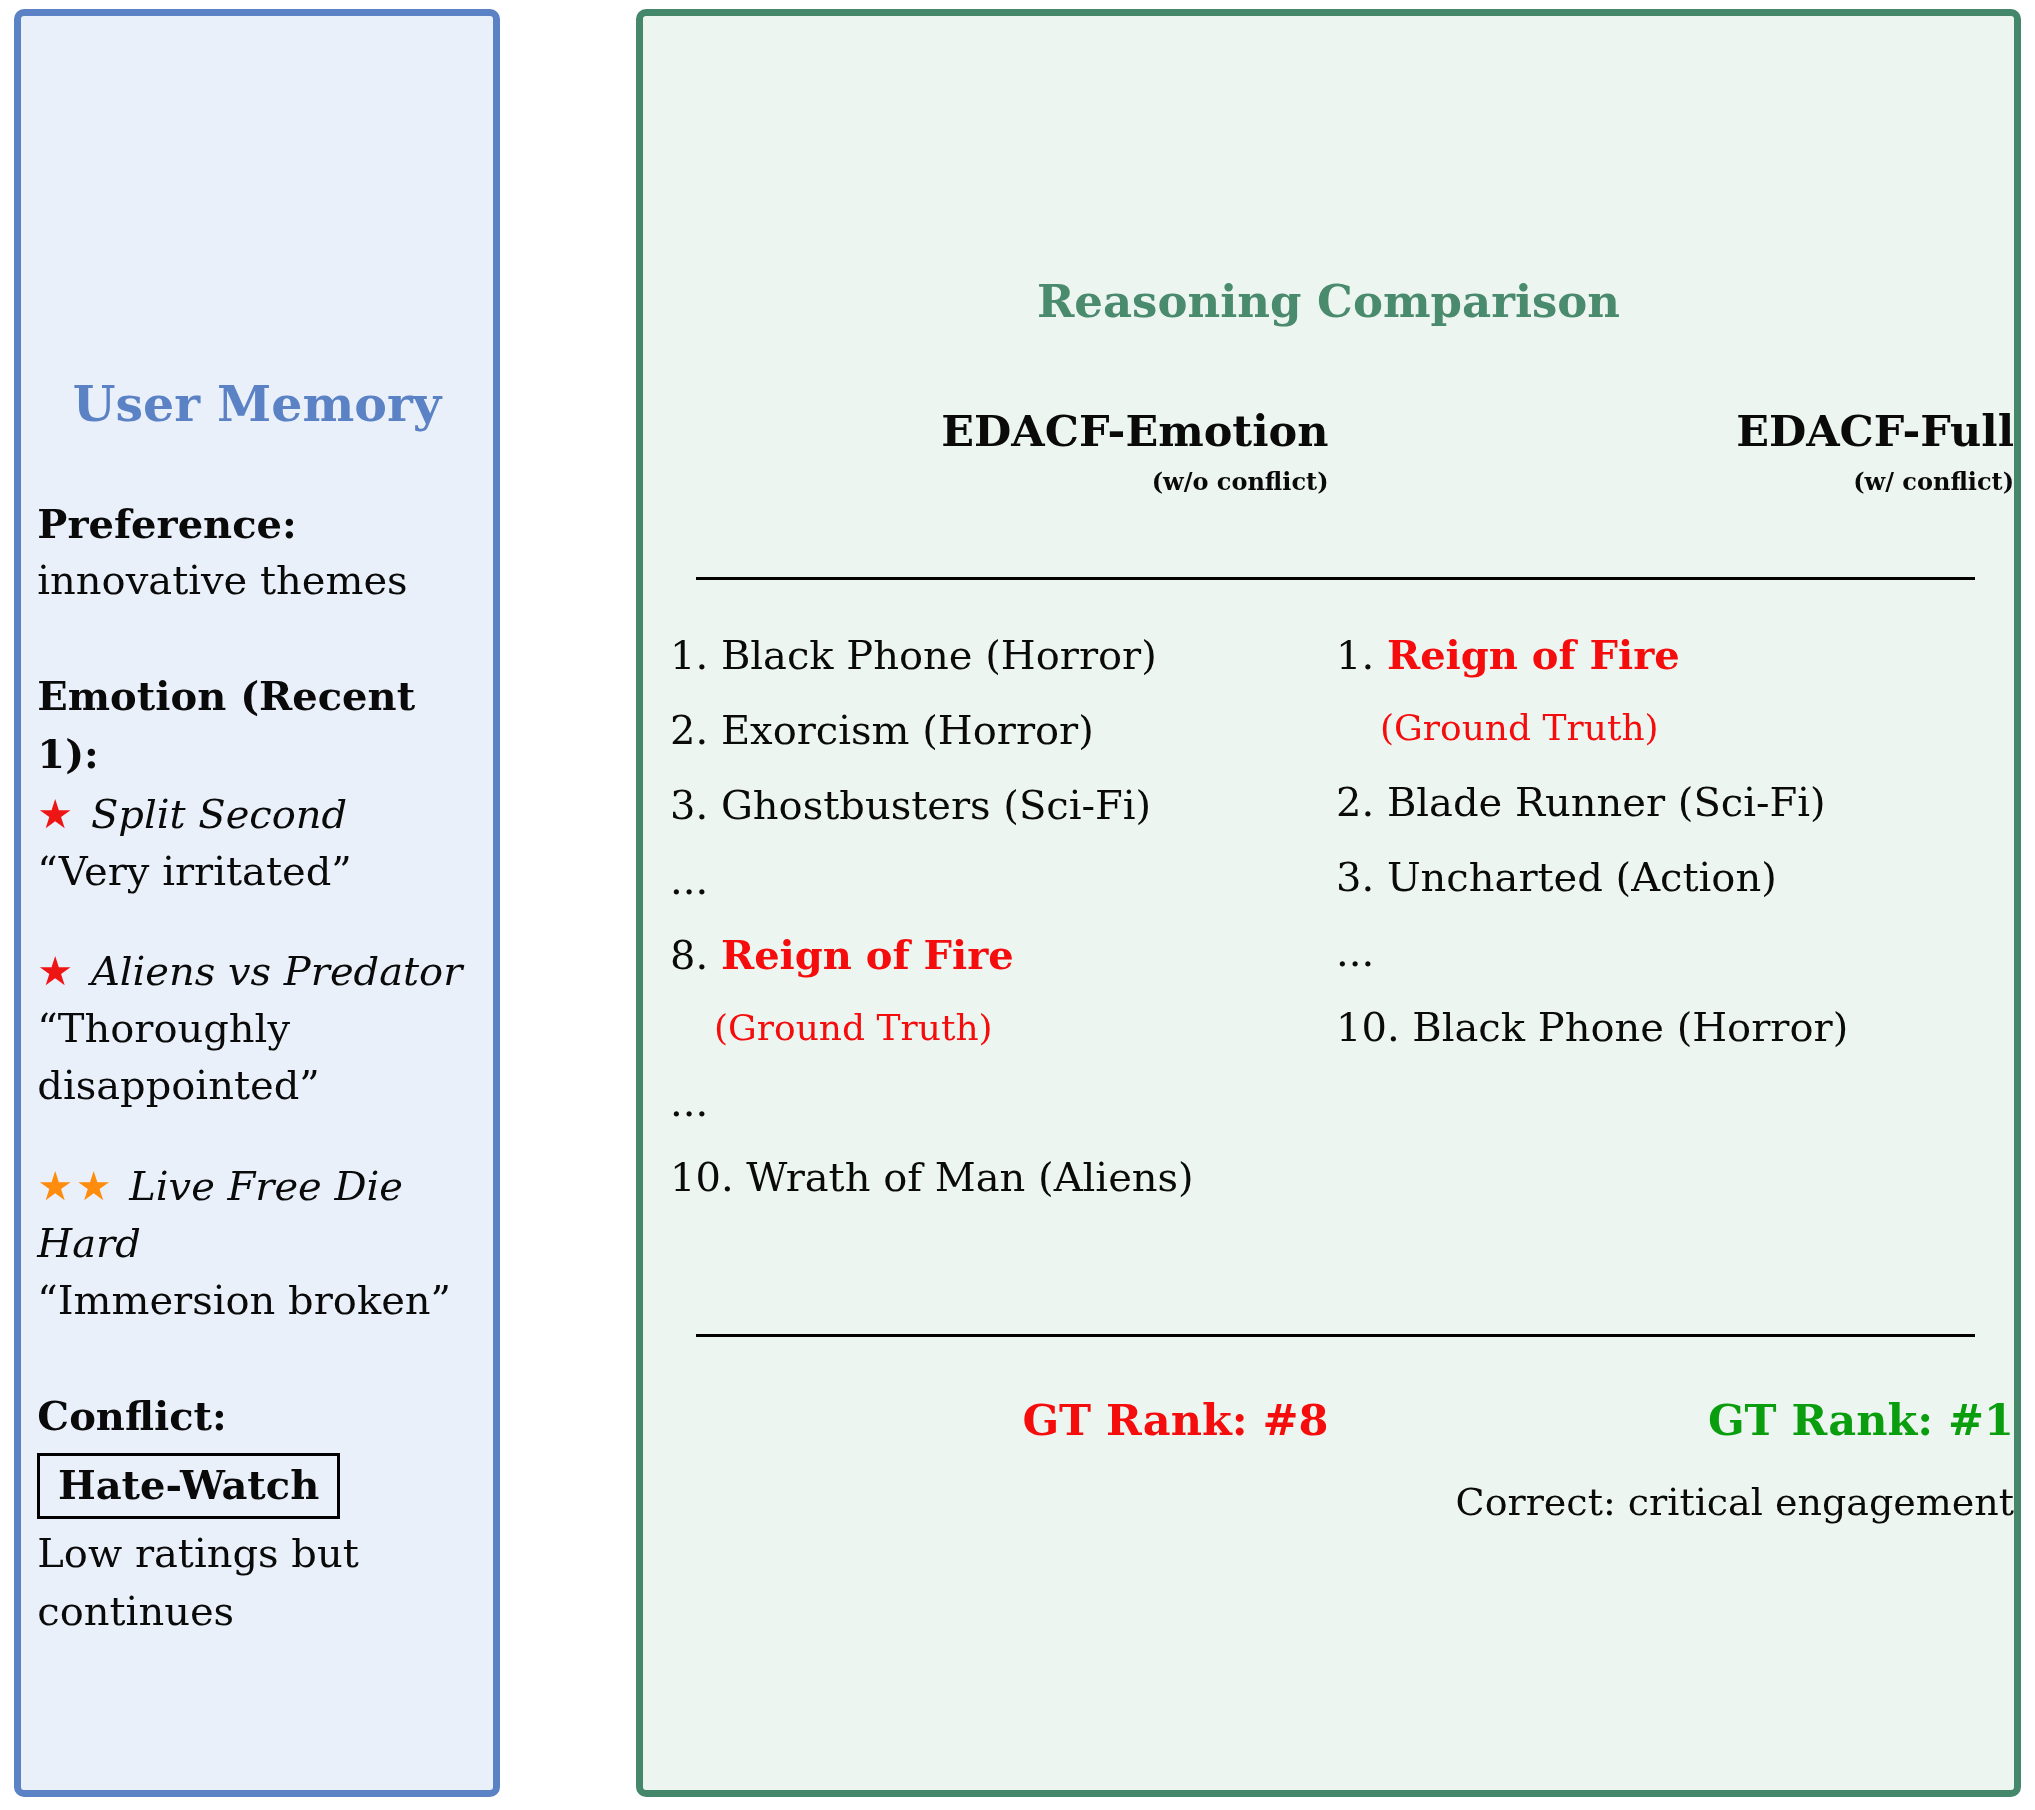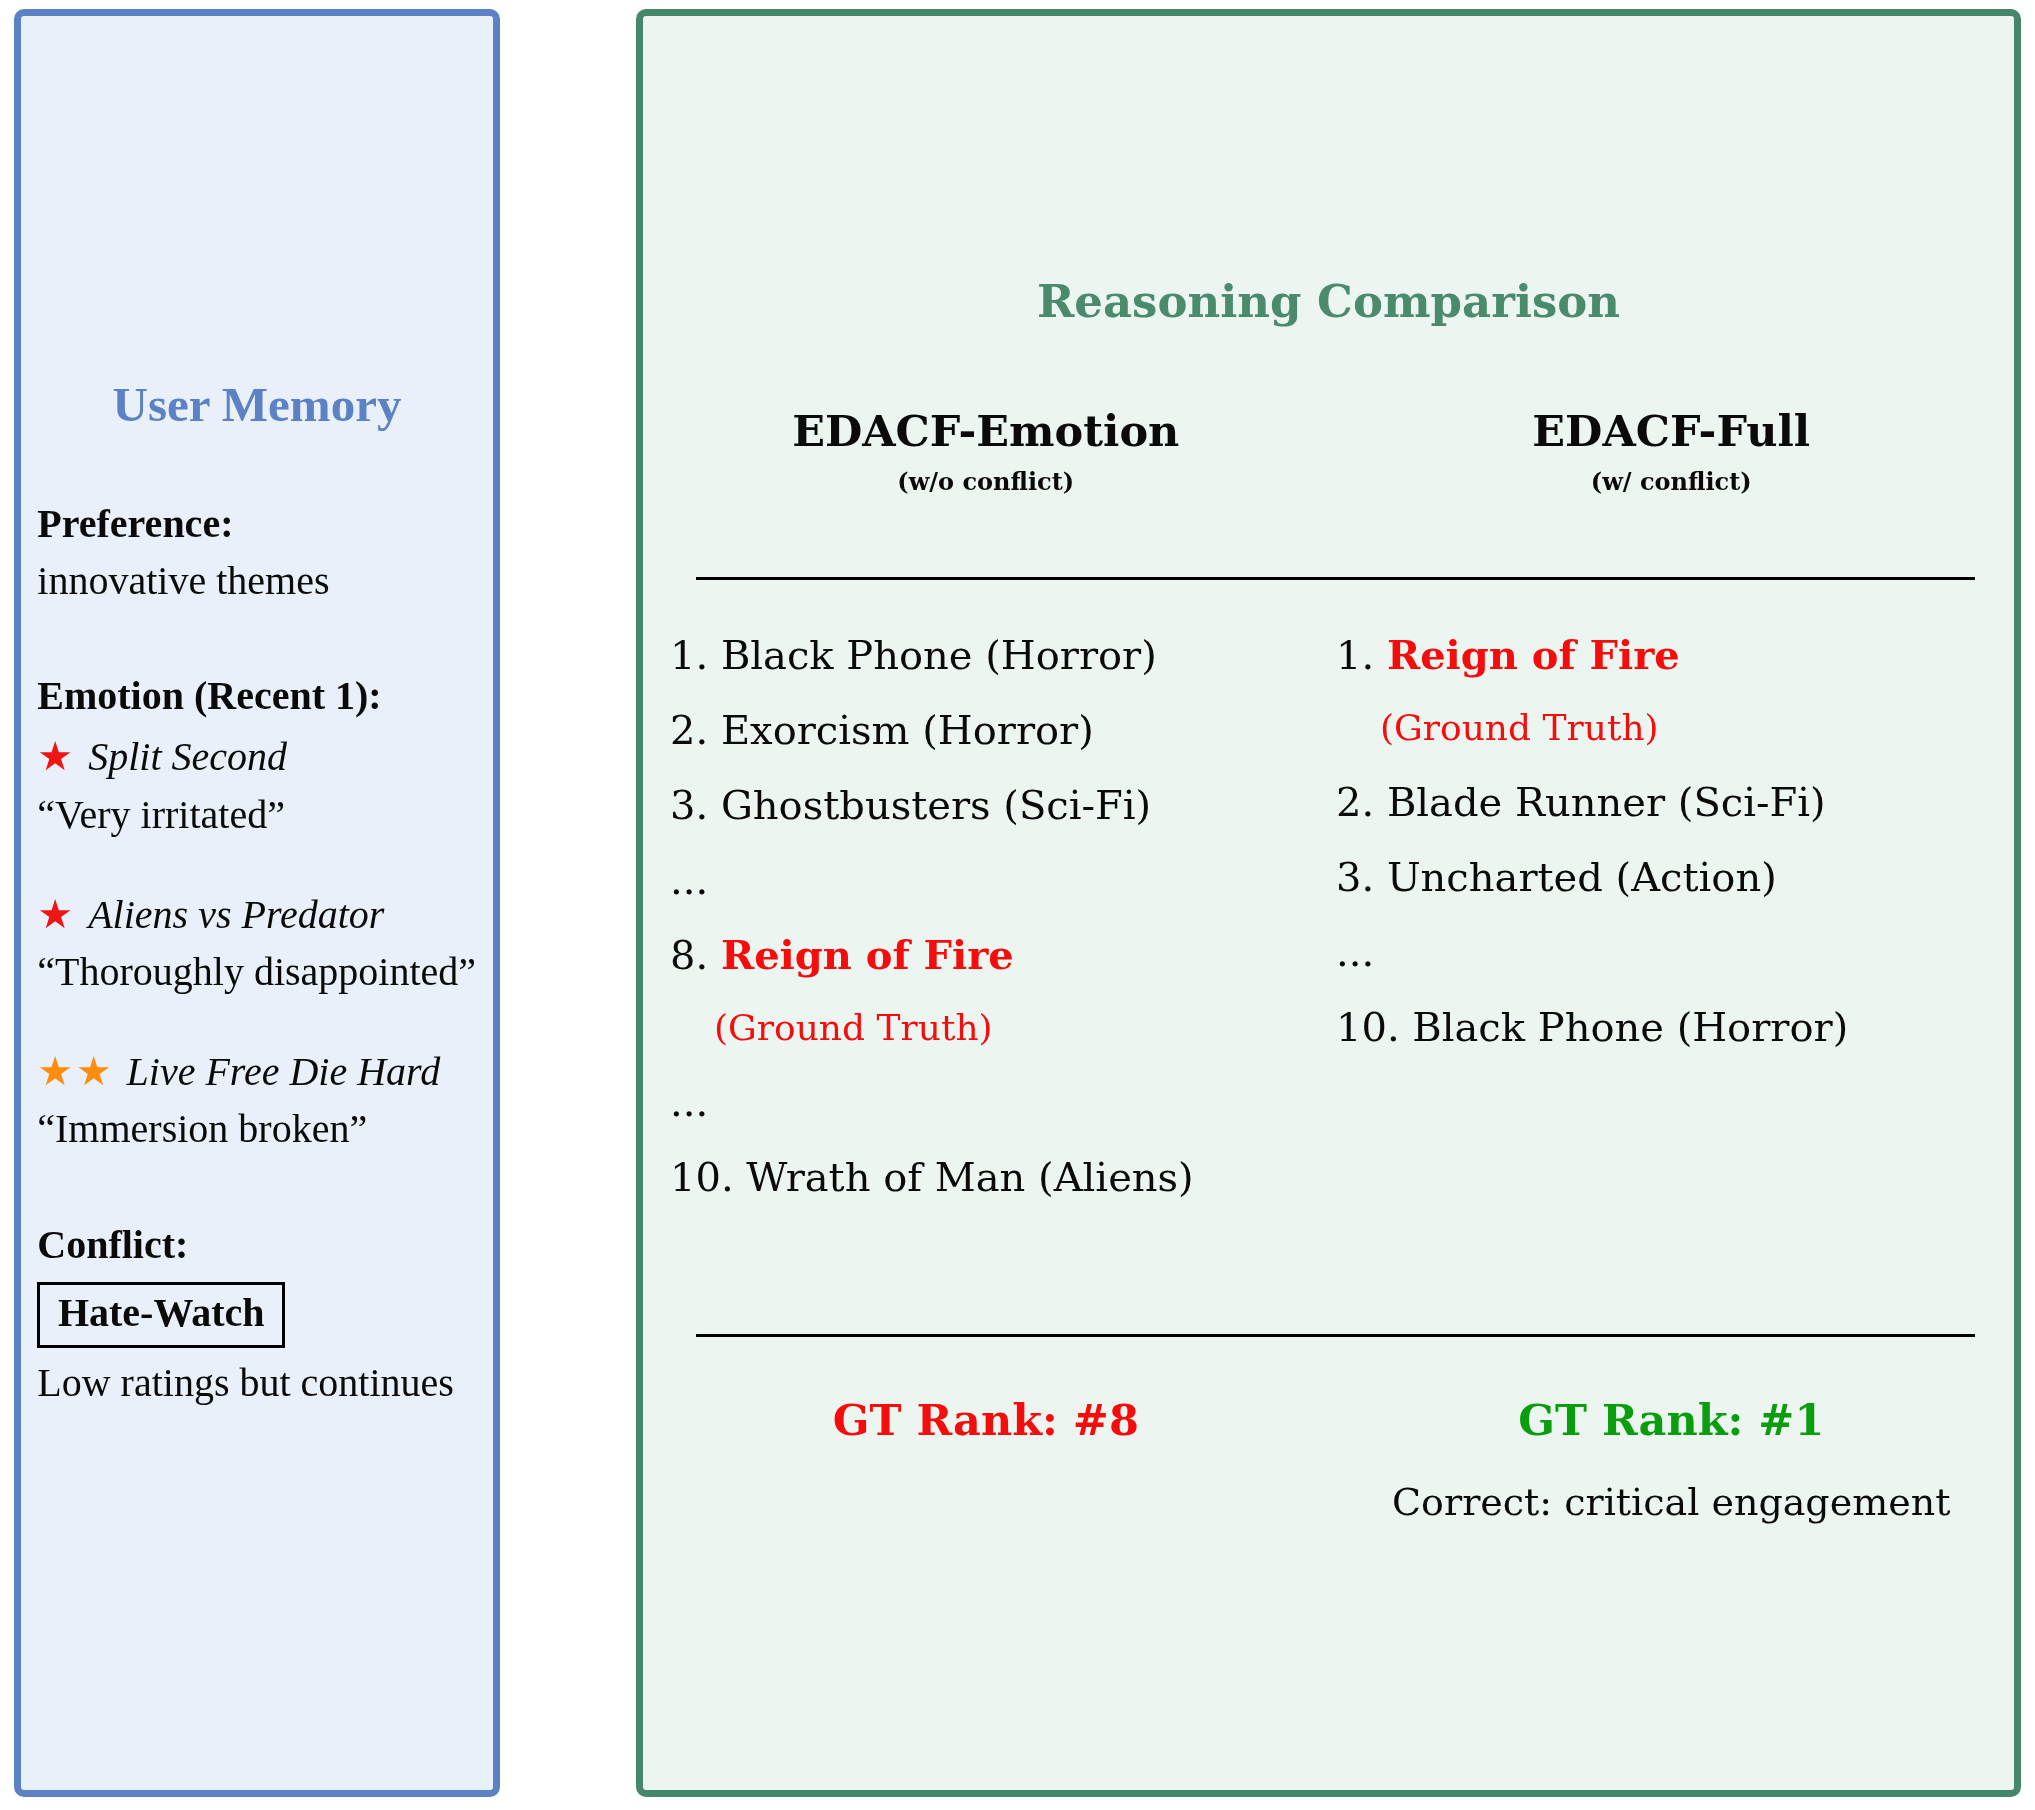--- a/index.html
+++ b/index.html
@@ -17,21 +17,20 @@
     top: 8.8px;
     height: 1788px;
     box-sizing: border-box;
     border-radius: 10px;
   }
   .panel-left {
     left: 14px;
     width: 486px;
     border: 7.5px solid var(--blue-border, #5b82c4);
     background: var(--blue-bg, #e9f0fa);
-    font-family: Liberation Serif, serif;
   }
   .panel-right {
     left: 636px;
     width: 1385px;
     border: 7.5px solid var(--green-border, #45876a);
     background: var(--green-bg, #edf5f1);
   }
 
   
   .um-title {
@@ -75,21 +74,21 @@
     font-size: 45px;
     font-weight: bold;
     color: var(--green-title, #4a8a6d);
     line-height: 1.2;
   }
   .rc-cols {
     display: grid;
     grid-template-columns: 1fr 1fr;
   }
   .rc-heads { margin-top: 77px; }
-  .rc-cell { text-align: center; }
+  .rc-cell { text-align: right; }
   .rc-hdr { font-size: 43px; font-weight: bold; line-height: 1.2; }
   .rc-sub { margin-top: 11px; font-size: 24px; line-height: 1.2; font-weight: bold; }
   .rc-rule {
     border: none;
     border-top: 3.1px solid #000;
     margin: 80px 39px 0 53px;
     height: 0;
   }
   .rc-rule.second { margin-top: 102px; }
   .rc-lists { margin-top: 55px; }

